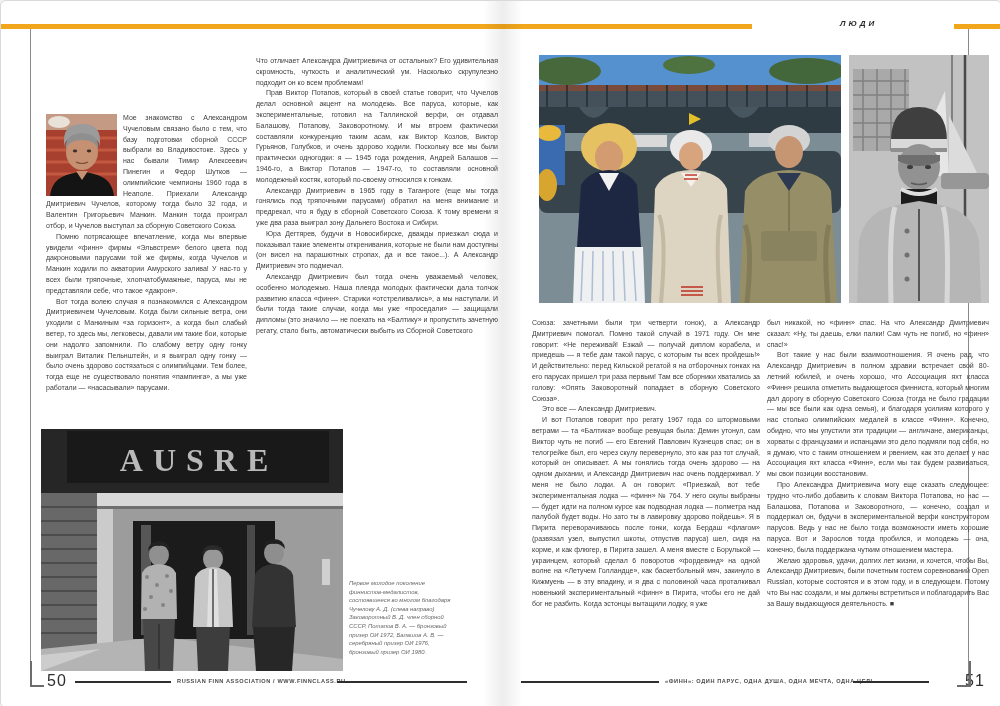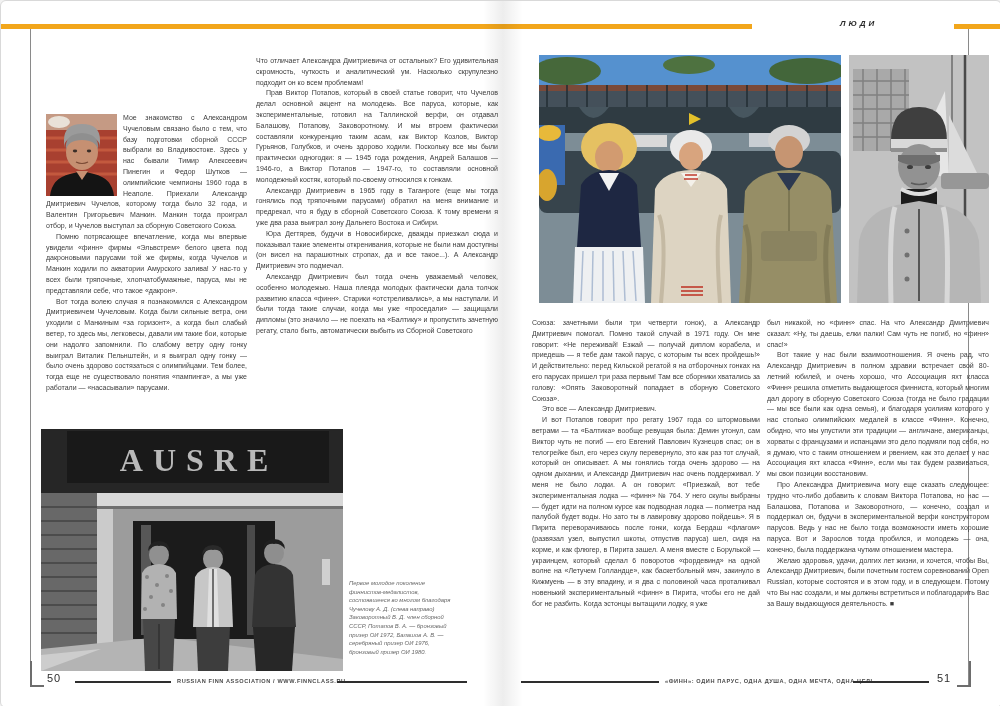--- a/index.html
+++ b/index.html
@@ -12,21 +12,21 @@
   .section-label{font-size:8px;font-weight:600;letter-spacing:3px;color:#2b2b2b;}
   
   .headline{font-size:9.4px;line-height:13px;font-weight:bold;color:#1f1f1f;letter-spacing:.2px;
     text-transform:uppercase;}
   
   .col{font-size:7px;line-height:10.8px;text-align:justify;overflow:hidden;}
   .col p{margin:0;}
   .col p + p{text-indent:10px;}
   .caption{font-size:5.9px;line-height:8.6px;font-style:italic;color:#686868;text-align:left;}
   
-  .pagenum{font-size:11px;color:#2e2e2e;letter-spacing:1px;}
+  .pagenum{font-size:16px;color:#2e2e2e;letter-spacing:1px;}
   .foot-small{font-size:5.6px;letter-spacing:.6px;color:#4a4a4a;font-weight:bold;}
   .rule{height:2px;background:#2e2e2e;}
   .corner{border-color:#6d6d6d !important;}
   .photo{overflow:hidden;}
   .photo svg{display:block;}
   .fold{background:linear-gradient(to right,rgba(0,0,0,0),rgba(0,0,0,0.07) 50%,rgba(0,0,0,0));}
 </style>
 </head>
 <body>
 
@@ -269,16 +269,16 @@
 
   <div class="abs corner" style="left:29px;top:660px;width:12px;height:24px;border-left:2px solid;border-bottom:2px solid;"></div>
   <div class="abs pagenum" style="left:46px;top:671px;">50</div>
   <div class="abs rule" style="left:74px;top:680px;width:96px;"></div>
   <div class="abs foot-small" style="left:176px;top:677px;">RUSSIAN FINN ASSOCIATION  /  WWW.FINNCLASS.RU</div>
   <div class="abs rule" style="left:336px;top:680px;width:130px;"></div>
 
   <div class="abs rule" style="left:520px;top:680px;width:138px;"></div>
   <div class="abs foot-small" style="left:664px;top:677px;">«ФИНН»: ОДИН ПАРУС, ОДНА ДУША, ОДНА МЕЧТА, ОДНА ЦЕЛЬ...</div>
   <div class="abs rule" style="left:852px;top:680px;width:76px;"></div>
-  <div class="abs pagenum" style="left:936px;top:671px;">51</div>
+  <div class="abs pagenum" style="left:964px;top:671px;">51</div>
   <div class="abs corner" style="left:956px;top:660px;width:12px;height:24px;border-right:2px solid;border-bottom:2px solid;"></div>
 
 </div>
 
 </body></html>

